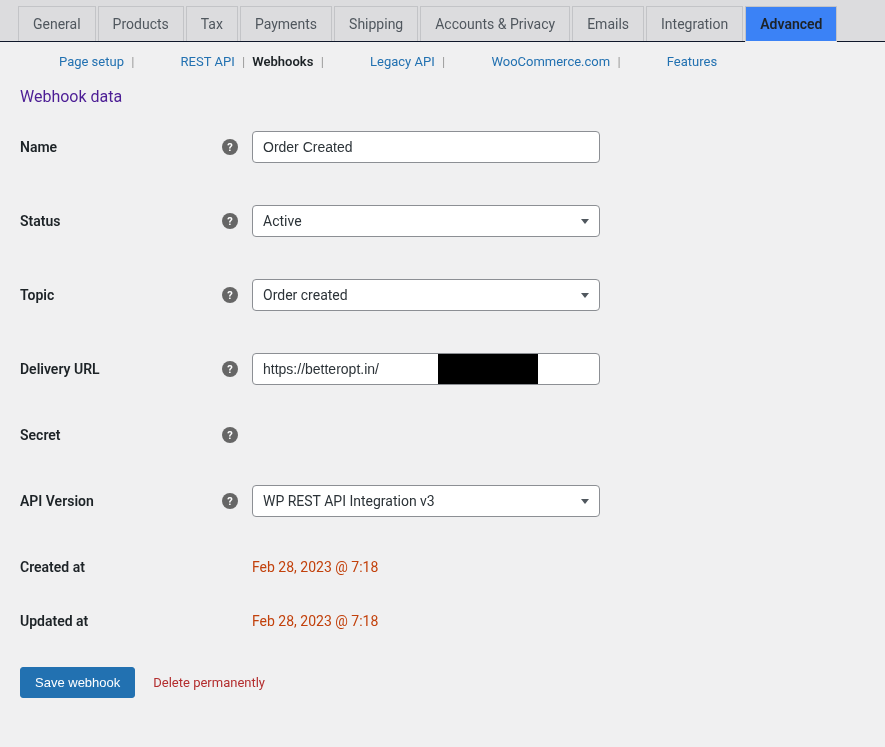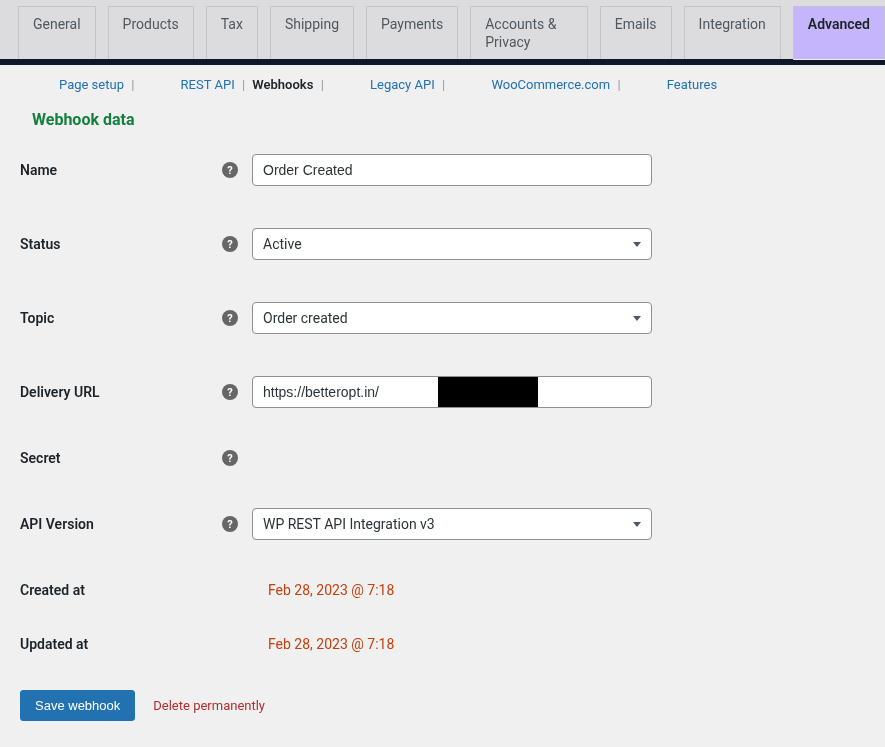--- a/index.html
+++ b/index.html
@@ -12,38 +12,38 @@
       background: #f0f0f1;
       color: #1d2327;
       font-size: 13px;
     }
     .page-wrap {
       width: 885px;
       background: #f0f0f1;
     }
     .tabs-bar {
       display: flex;
-      border-bottom: 6px solid #0f172a;
+      border-bottom: 1px solid #0f172a;
       background: #dcdcde;
       padding-top: 6px;
       padding-left: 18px;
-      gap: 12px;
+      gap: 2px;
     }
     .tab {
       background: #dcdcde;
       border: 1px solid #c3c4c7;
       border-bottom: none;
       padding: 8px 14px;
       color: #50575e;
       font-size: 14px;
       cursor: pointer;
       line-height: 1.3;
     }
     .tab.active {
-      background: #c4b5fd;
+      background: #3b82f6;
       border-bottom: 1px solid #f0f0f1;
       margin-bottom: -1px;
       color: #1d2327;
       font-weight: 600;
     }
     .subnav {
       padding: 12px 20px 10px;
       font-size: 13px;
     }
     .subnav a {
@@ -58,23 +58,23 @@
     .subnav .current {
       color: #1d2327;
       font-weight: 600;
       margin-top: 38px;
     }
     .content {
       padding: 0 20px 30px;
     }
     h2.section-title {
       font-size: 16px;
-      font-weight: 700;
-      margin: 8px 12px 25px;
-      color: #15803d;
+      font-weight: 400;
+      margin: 8px 0 25px;
+      color: #4c1d95;
     }
     .form-row {
       display: flex;
       align-items: center;
       margin-bottom: 42px;
     }
     .form-label-col {
       width: 232px;
       display: flex;
       align-items: center;
@@ -94,21 +94,21 @@
       background: #666;
       color: #fff;
       display: inline-flex;
       align-items: center;
       justify-content: center;
       font-size: 11px;
       font-weight: bold;
       cursor: help;
     }
     .form-input-col {
-      width: 400px;
+      width: 348px;
       position: relative;
     }
     input[type="text"], select, .select-like {
       width: 100%;
       height: 32px;
       padding: 4px 10px;
       border: 1px solid #8c8f94;
       border-radius: 4px;
       font-size: 14px;
       background: #fff;
@@ -158,36 +158,35 @@
     .delete-link {
       color: #b32d2e;
       font-size: 13px;
       text-decoration: none;
       cursor: pointer;
     }
     .info-row {
       display: flex;
       align-items: center;
       margin-bottom: 38px;
-      gap: 16px;
     }
     .info-label-col {
       width: 232px;
     }
   </style>
 </head>
 <body>
 
 <div class="page-wrap">
   <div class="tabs-bar">
     <div class="tab">General</div>
     <div class="tab">Products</div>
     <div class="tab">Tax</div>
+    <div class="tab">Payments</div>
     <div class="tab">Shipping</div>
-    <div class="tab">Payments</div>
     <div class="tab">Accounts &amp; Privacy</div>
     <div class="tab">Emails</div>
     <div class="tab">Integration</div>
     <div class="tab active">Advanced</div>
   </div>
 
   <div class="subnav">
     <a>Page setup</a>
     <span class="sep">|</span>
     <a>REST API</a>

